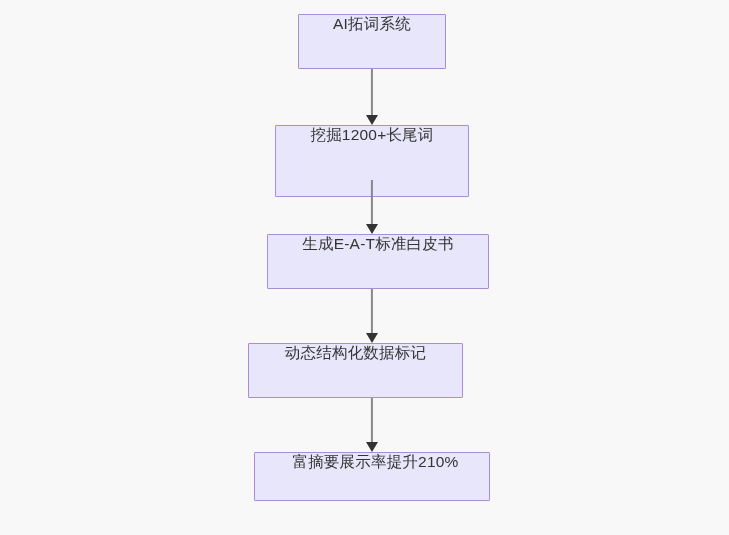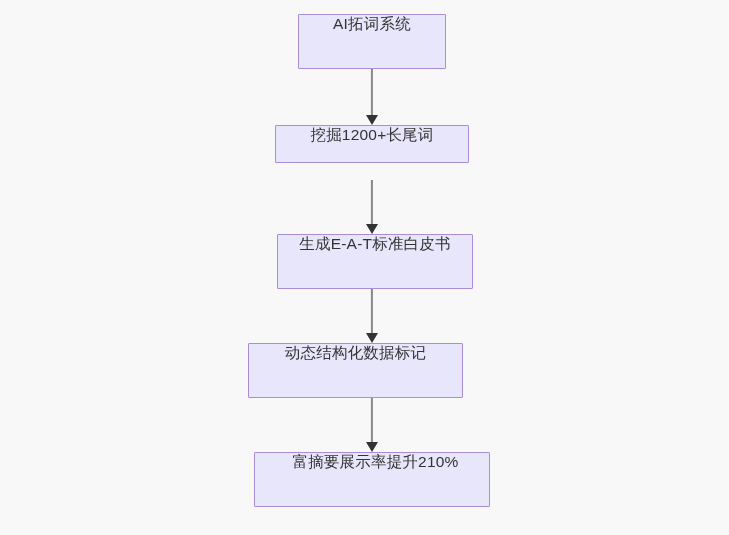--- a/index.html
+++ b/index.html
@@ -63,24 +63,24 @@
     transform: translateX(-50%);
     width: 0;
     height: 0;
     border-left: 6.5px solid transparent;
     border-right: 6.5px solid transparent;
     border-top: 10px solid #333333;
   }
 
   
   #node-1 { left: 298px; top: 14px;  width: 148px; height: 55px; }
-  #node-2 { left: 275px; top: 125px; width: 194px; height: 38px; }
-  #node-3 { left: 277px; top: 234px; width: 196px; height: 55px; }
+  #node-2 { left: 275px; top: 125px; width: 194px; height: 72px; }
+  #node-3 { left: 267px; top: 234px; width: 222px; height: 55px; }
   #node-4 { left: 248px; top: 343px; width: 215px; height: 55px; }
-  #node-5 { left: 254px; top: 452px; width: 236px; height: 55px; padding-left: 7px; }
+  #node-5 { left: 254px; top: 452px; width: 236px; height: 49px; padding-left: 7px; }
 
   
   #edge-1 { left: 365px; top: 69px;  height: 56px; }
   #edge-1 .edge-line { height: 46px; }
   #edge-2 { left: 365px; top: 180px; height: 54px; }
   #edge-2 .edge-line { height: 44px; }
   #edge-3 { left: 365px; top: 289px; height: 54px; }
   #edge-3 .edge-line { height: 44px; }
   #edge-4 { left: 365px; top: 398px; height: 54px; }
   #edge-4 .edge-line { height: 44px; }

